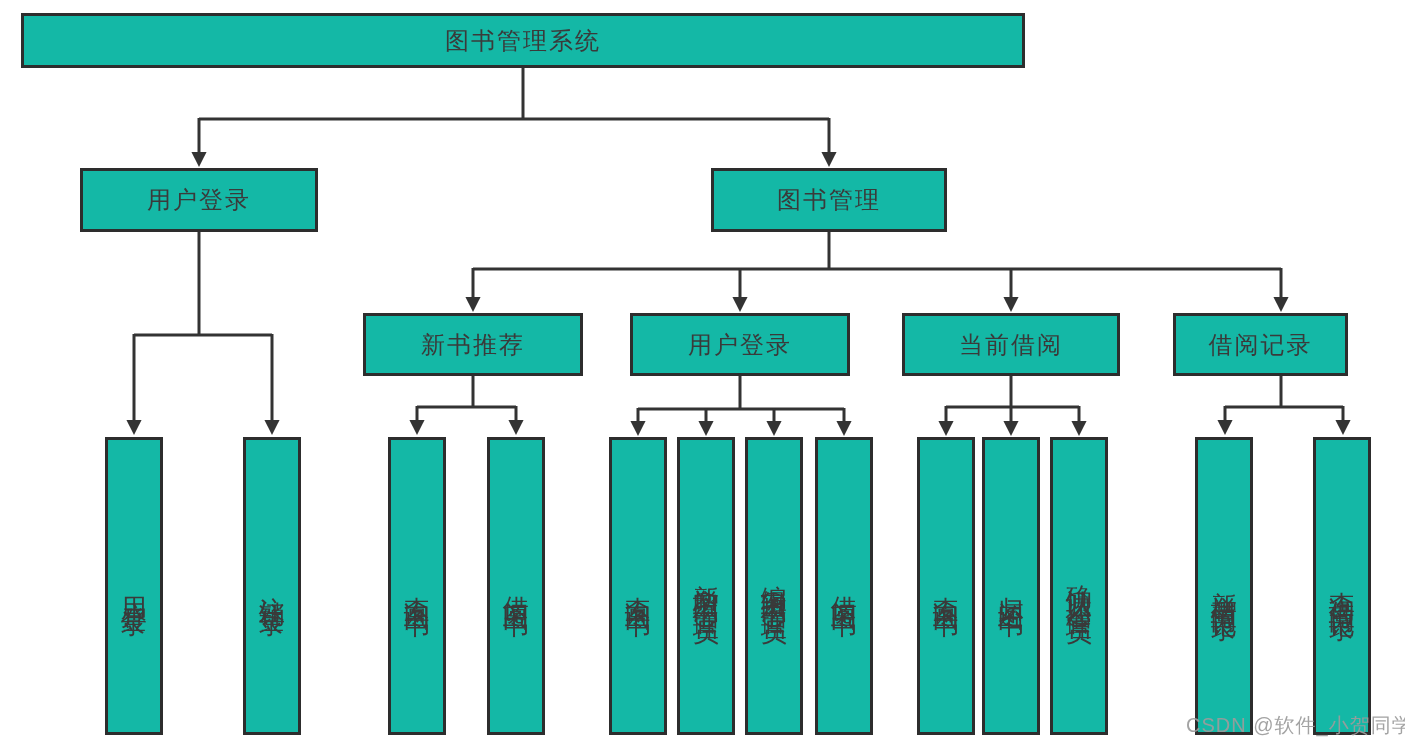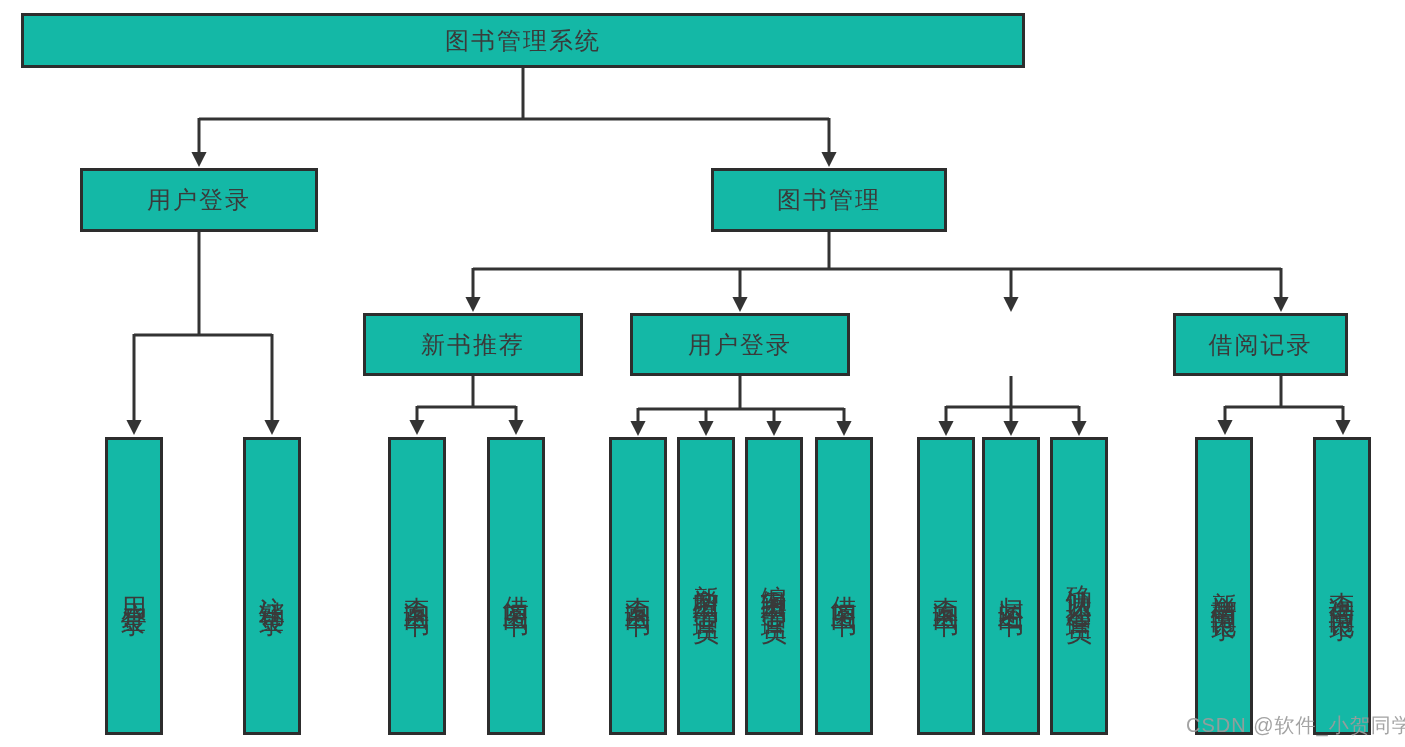--- a/index.html
+++ b/index.html
@@ -119,20 +119,23 @@
   <div class="node" style="left:363px;top:313px;width:220px;height:63px">
     <span class="h-label">新书推荐</span>
   </div>
 
   <div class="node" style="left:711px;top:168px;width:236px;height:64px">
     <span class="h-label">图书管理</span>
   </div>
   <div class="node" style="left:630px;top:313px;width:220px;height:63px">
     <span class="h-label">用户登录</span>
   </div>
+  <div class="node" style="left:902px;top:313px;width:218px;height:63px">
+    <span class="h-label">当前借阅</span>
+  </div>
   <div class="node" style="left:1173px;top:313px;width:175px;height:63px">
     <span class="h-label">借阅记录</span>
   </div>
 
   <div class="node" style="left:105px;top:437px;width:58px;height:298px">
     <span class="v-label">用户登录</span>
   </div>
   <div class="node" style="left:243px;top:437px;width:58px;height:298px">
     <span class="v-label">注销登录</span>
   </div>

